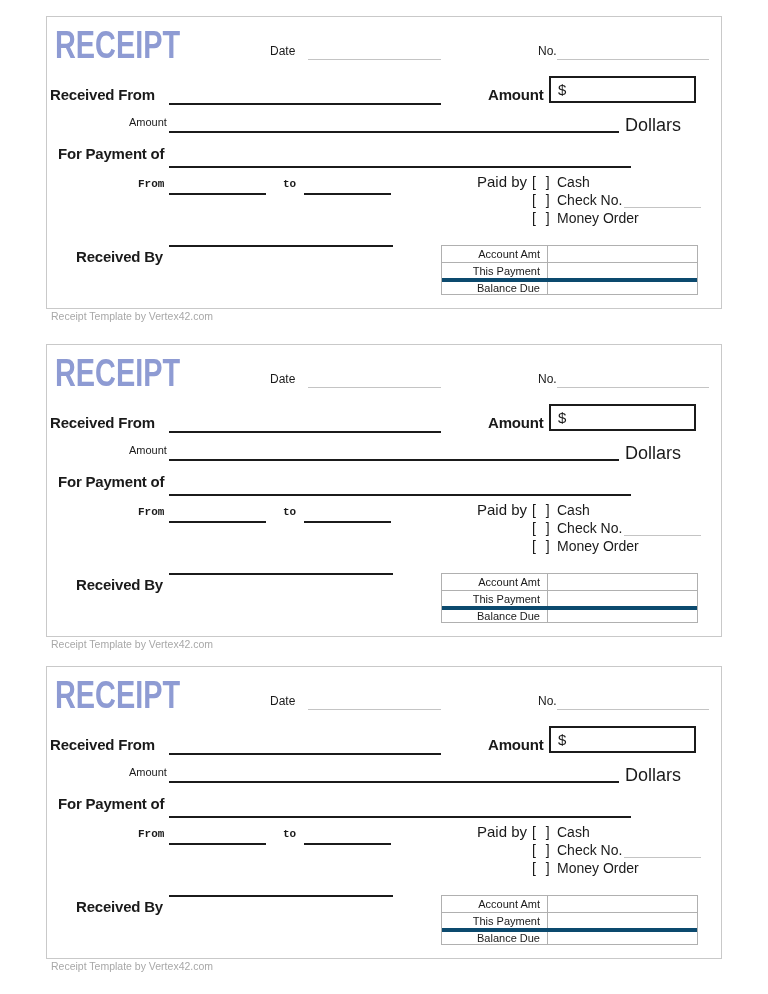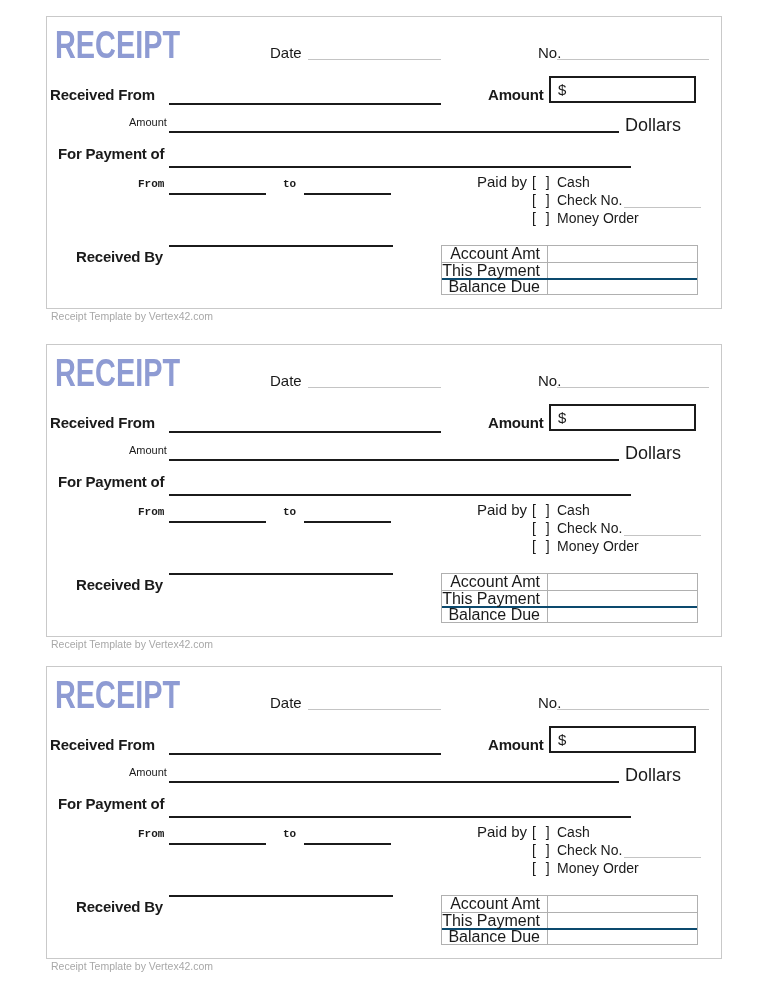--- a/index.html
+++ b/index.html
@@ -11,21 +11,21 @@
     border:1px solid #c9c9c9; background:#fff; }
   .receipt:nth-of-type(1){ top:16px; }
   .receipt:nth-of-type(2){ top:344px; }
   .receipt:nth-of-type(3){ top:666px; }
 
   .abs { position:absolute; line-height:1; white-space:nowrap; }
 
   .title { left:8px; top:9px; font-size:38px; font-weight:bold; color:#8e9bd3;
     transform:scaleX(0.76); transform-origin:left top; letter-spacing:0px; }
 
-  .lbl14 { font-size:15px; }
+  .lbl14 { font-size:12px; }
   .lbl15b { font-size:15px; font-weight:bold; letter-spacing:-0.2px; }
   .lbl11  { font-size:11px; }
   .lbl11b { font-size:11px; font-weight:bold;font-family:Liberation Mono, monospace; }
 
   .line { position:absolute; }
   .dark  { height:2px; background:#1b1b1b; }
   .light { height:1px; background:#c4c4c4; }
 
   .date-label { left:223px; top:28px; }
   .date-line  { left:261px; top:42px; width:133px; }
@@ -55,23 +55,23 @@
   .optrow { position:absolute; left:485px; display:flex; font-size:14px; line-height:1; }
   .optrow.r1 { top:158px; } .optrow.r2 { top:176px; } .optrow.r3 { top:194px; }
   .cb { width:25px; letter-spacing:3px; }
   .check-line { left:577px; top:190px; width:77px; }
 
   .rb-label { left:29px; top:212px;margin-top:20px; }
   .rb-line  { left:122px; top:228px; width:224px; }
 
   .sumtable { position:absolute; left:394px; top:228px; width:257px;
     border:1px solid #b0b0b0; background:#fff; }
-  .srow { display:flex; height:16px; align-items:flex-end; font-size:16px; }
+  .srow { display:flex; height:16px; align-items:flex-end; font-size:11px; }
   .srow.mid { border-top:1px solid #b0b0b0; }
-  .srow.thick { border-top:2px solid #0c4a6e; }
+  .srow.thick { border-top:4px solid #0c4a6e; }
   .slabel { width:106px; height:100%; display:flex; align-items:center;
     justify-content:flex-end; padding-right:7px; border-right:1px solid #b0b0b0; }
   .sval { flex:1; height:100%; }
 
   .credit { left:4px; top:294px; font-size:10.5px; color:#a8a8a8; }
 </style>
 </head>
 <body>
 
 <main id="sheet">

